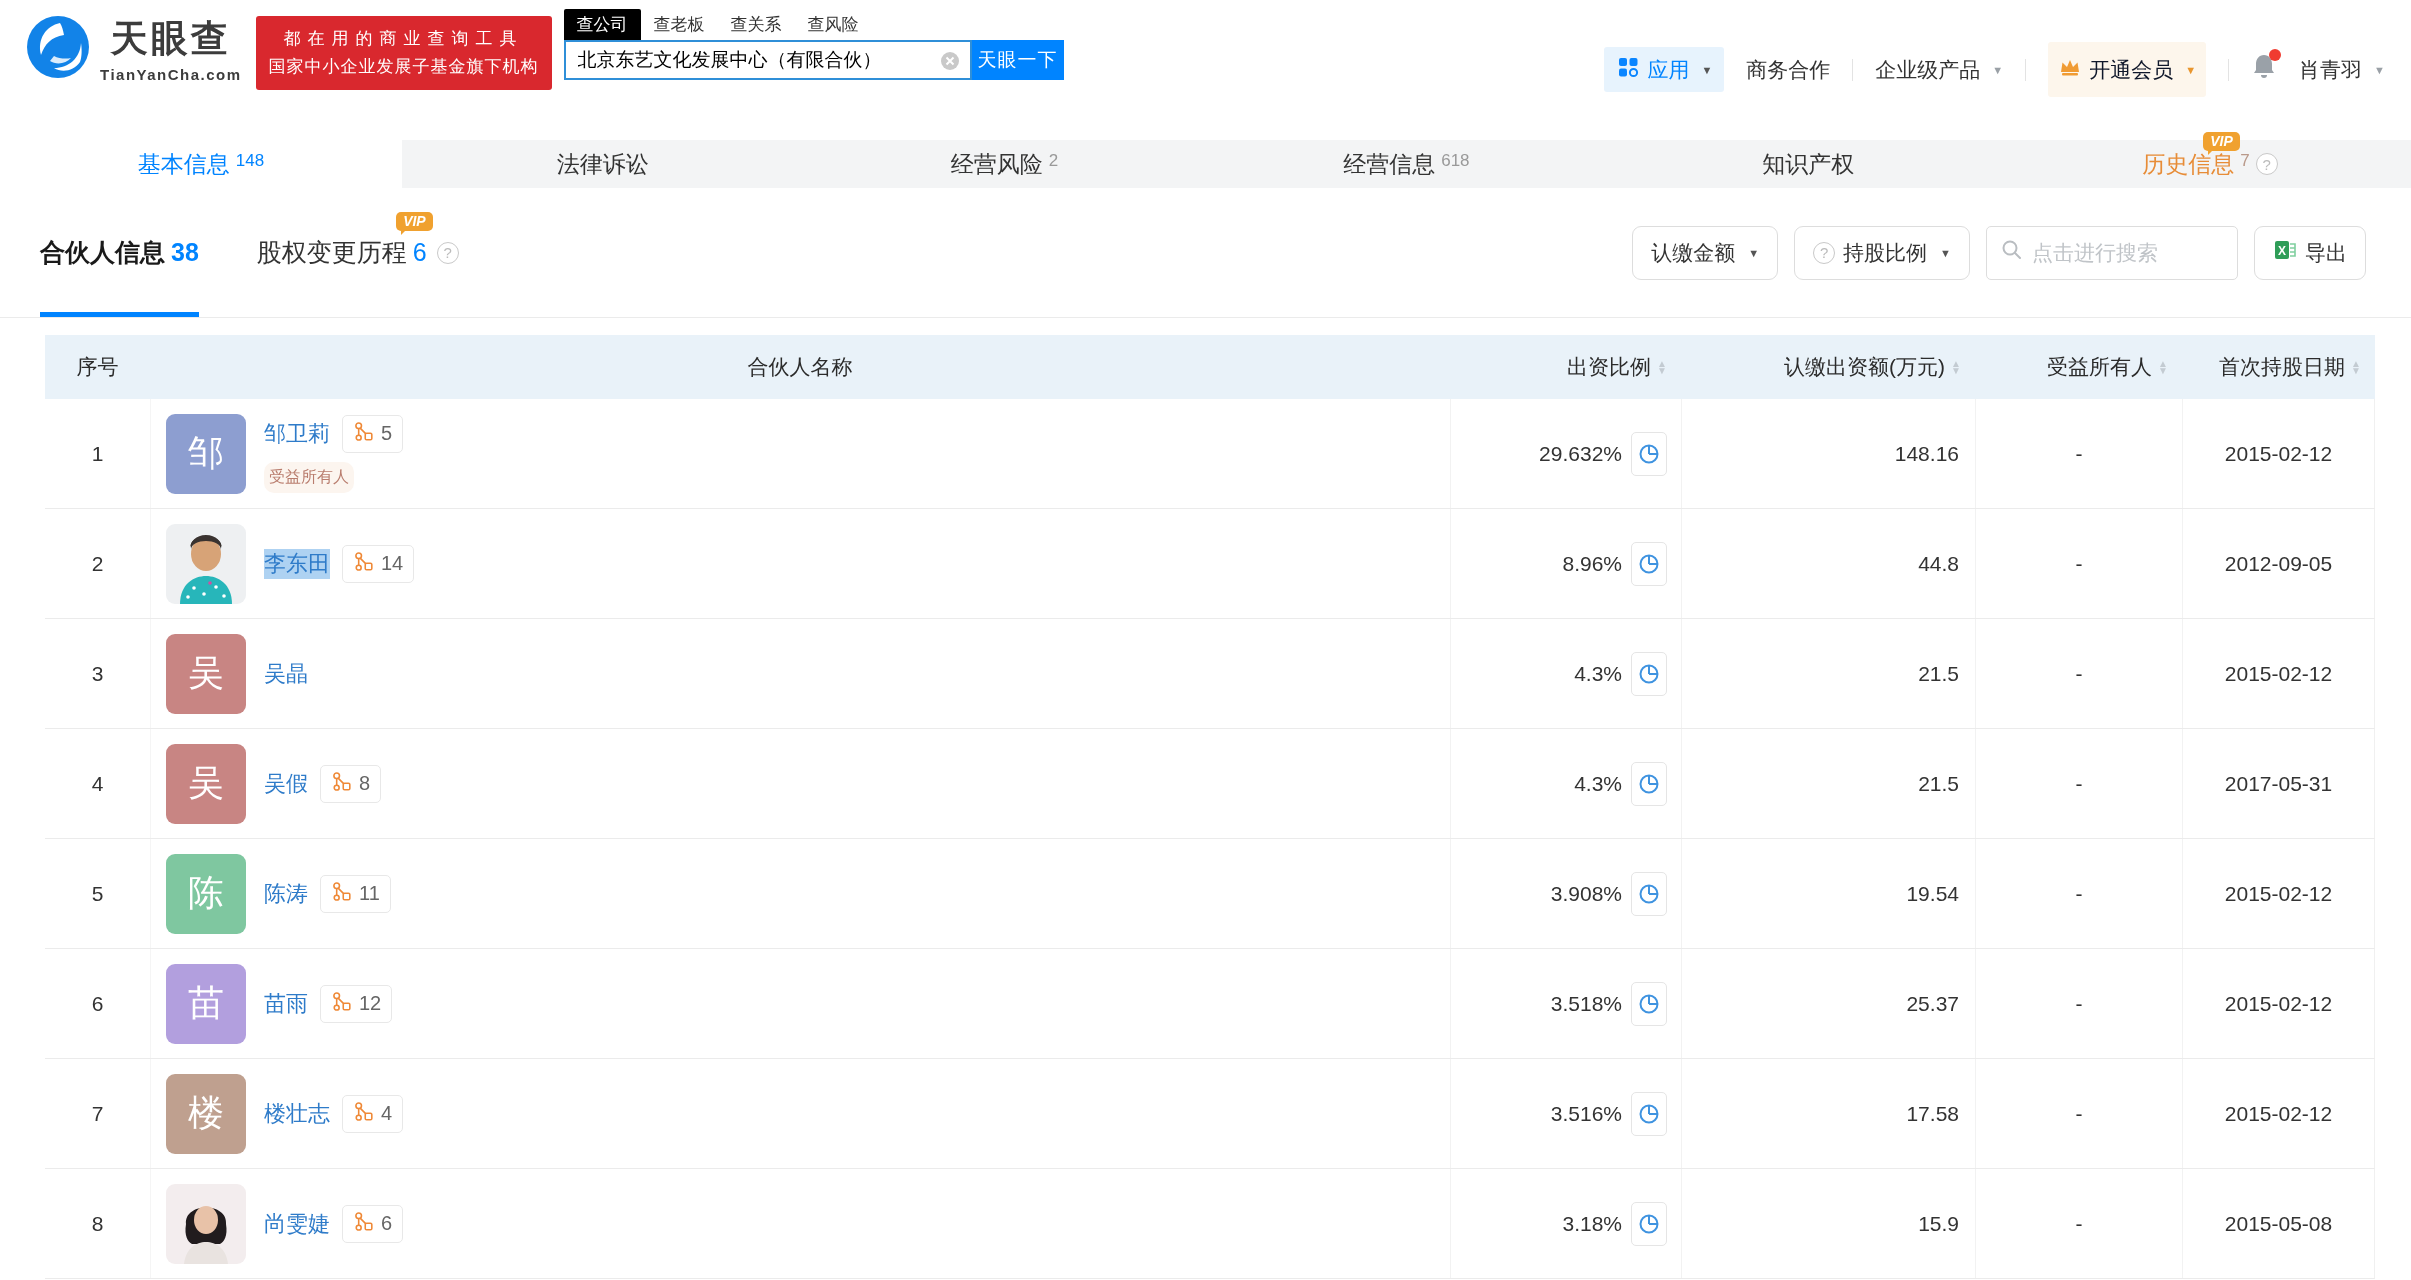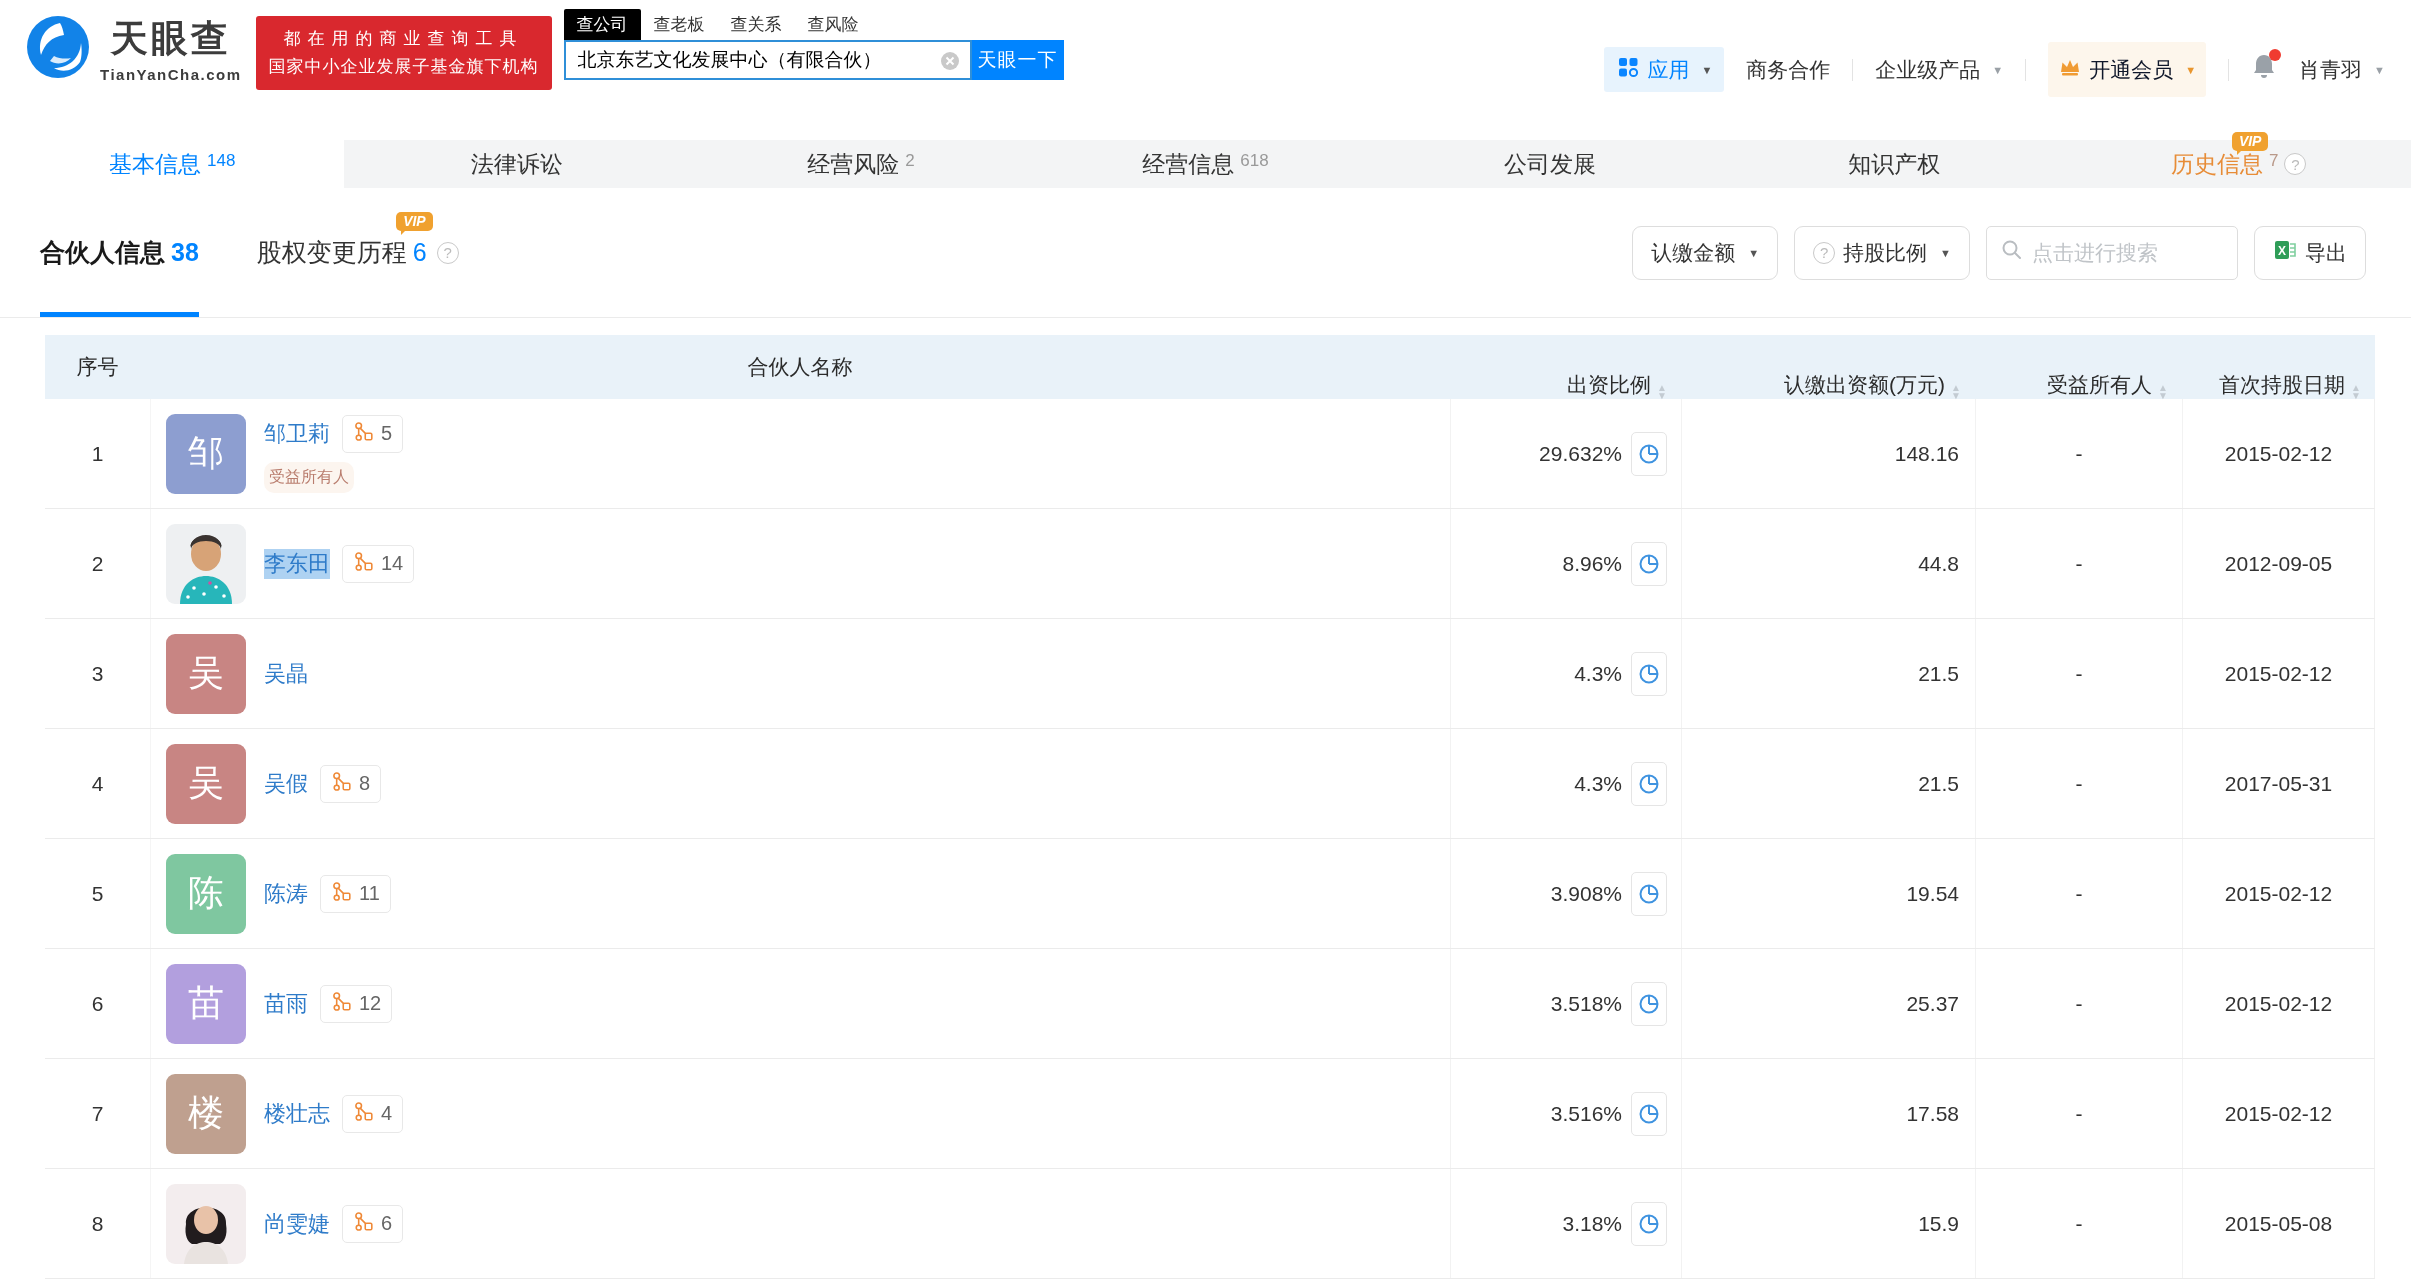--- a/index.html
+++ b/index.html
@@ -75,21 +75,21 @@
     align-items: center; padding: 0 18px; font-size: 21px; color: #333; gap: 8px; cursor: pointer; }
   .f-search { width: 252px; height: 54px; border: 1px solid #ddd; border-radius: 5px; display: flex;
     align-items: center; padding: 0 14px; gap: 9px; color: #c0c4c8; font-size: 21px; cursor: text; }
 
   
   .table { margin: 17px 36px 0 45px; width: 2330px; }
   .thead, .t-row { display: grid; grid-template-columns: 105px 1300px 231px 294px 207px 1fr; }
   .thead { background: #e9f2f9; height: 64px; font-size: 21px; color: #2b2b2b; }
   .th { display: flex; align-items: center; }
   .th.center { justify-content: center; }
-  .th.right { justify-content: flex-end; padding-right: 14px; align-items: flex-end; }
+  .th.right { justify-content: flex-end; padding-right: 14px; }
   .sort { display: inline-flex; flex-direction: column; margin-left: 6px; line-height: 0.75; }
   .sort::before { content: "▲"; font-size: 10px; color: #c3cbd2; }
   .sort::after { content: "▼"; font-size: 10px; color: #c3cbd2; }
 
   .t-row { min-height: 110px; border-bottom: 1px solid #ebebeb; border-right: 1px solid #f0f0f0; background: #fff; }
   .td { display: flex; align-items: center; font-size: 21px; color: #333; }
   .td.sep { border-left: 1px solid #f2f2f2; }
   .c-no { justify-content: center; }
   .c-name { padding-left: 15px; gap: 18px; border-left: 1px solid #f5f5f5; }
   .c-ratio { justify-content: flex-end; padding-right: 14px; gap: 9px; }
@@ -214,25 +214,20 @@
       </span>
     </div>
     <div class="tab">
       <span class="tab-inner">
         <span>经营信息</span>
         <span class="tab-count">618</span>
       </span>
     </div>
     <div class="tab">
       <span class="tab-inner">
-        <span>公司发展</span>
-      </span>
-    </div>
-    <div class="tab">
-      <span class="tab-inner">
         <span>知识产权</span>
       </span>
     </div>
     <div class="tab orange">
       <span class="tab-inner">
         <span class="vip-badge">VIP</span>
         <span>历史信息</span>
         <span class="tab-count">7</span>
         <span class="help-ic">?</span>
       </span>

